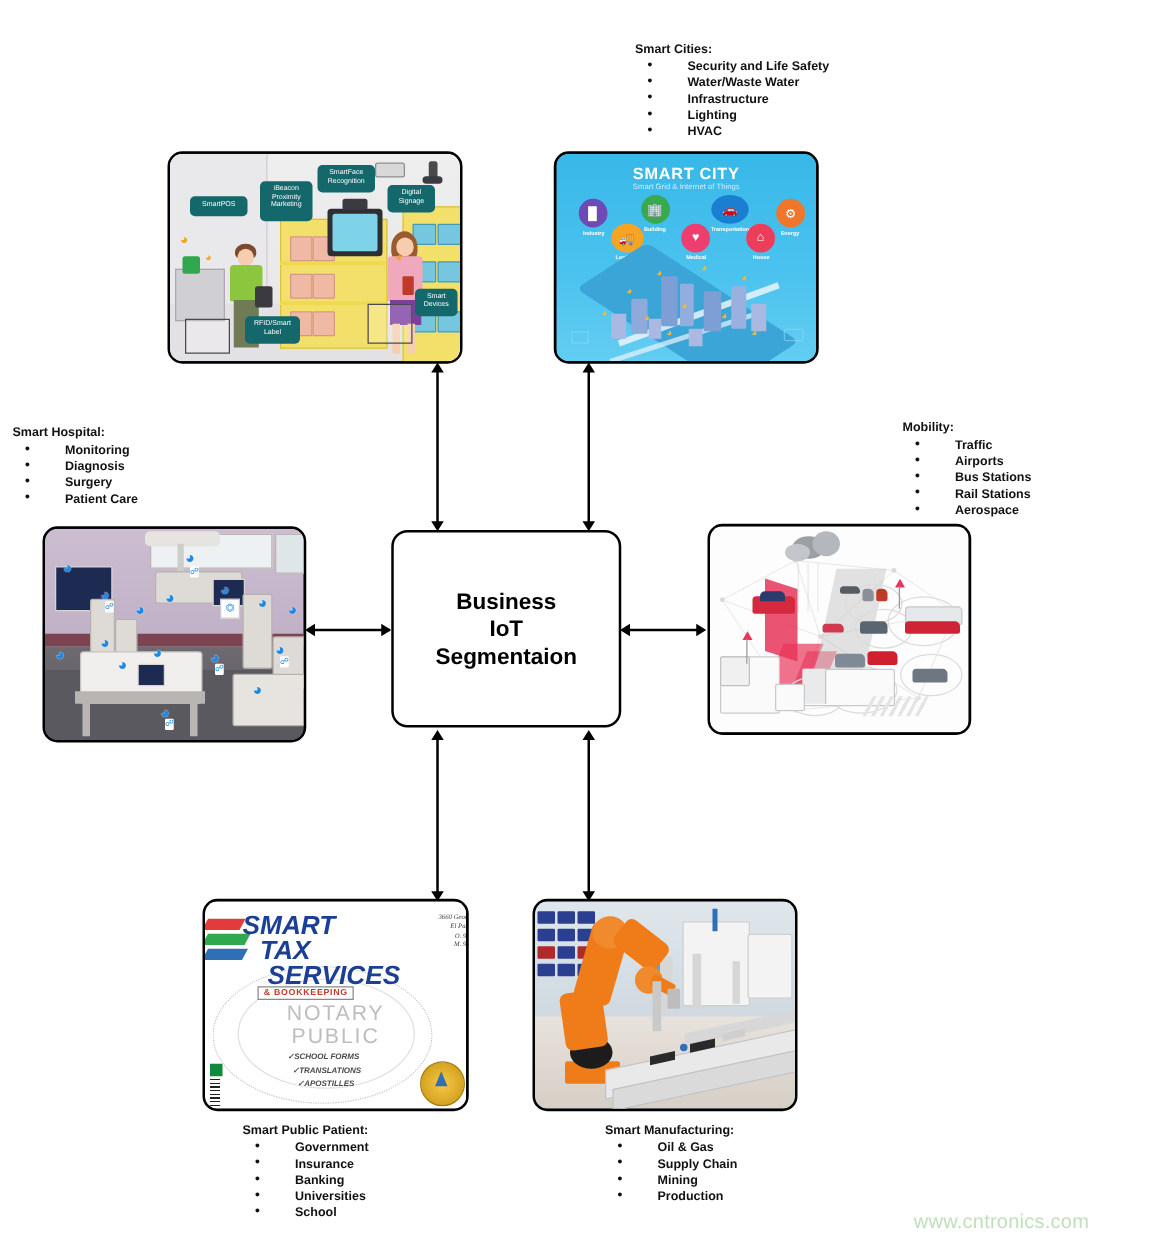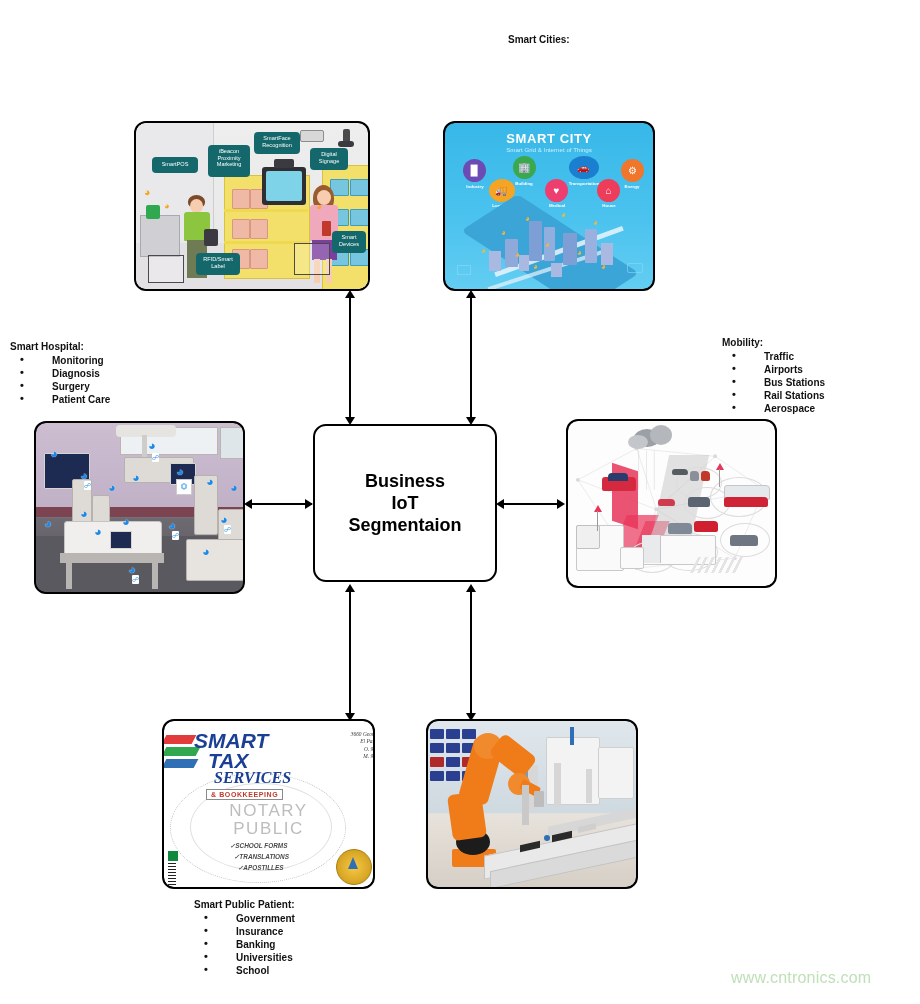--- a/index.html
+++ b/index.html
@@ -134,20 +134,27 @@
   .m-blue{position:absolute;background:#2f6fb5;}
 </style>
 </head>
 <body>
 
 <div class="stage">
 
 
   <div class="txtblock" style="left:508px;top:33px;">
     <div class="hd">Smart Cities:</div>
+    <ul>
+      <li>Security and Life Safety</li>
+      <li>Water/Waste Water</li>
+      <li>Infrastructure</li>
+      <li>Lighting</li>
+      <li>HVAC</li>
+    </ul>
   </div>
 
   <div class="txtblock" style="left:10px;top:340px;">
     <div class="hd">Smart Hospital:</div>
     <ul>
       <li>Monitoring</li>
       <li>Diagnosis</li>
       <li>Surgery</li>
       <li>Patient Care</li>
     </ul>
@@ -168,20 +175,29 @@
     <div class="hd">Smart Public Patient:</div>
     <ul>
       <li>Government</li>
       <li>Insurance</li>
       <li>Banking</li>
       <li>Universities</li>
       <li>School</li>
     </ul>
   </div>
 
+  <div class="txtblock" style="left:484px;top:898px;">
+    <div class="hd">Smart Manufacturing:</div>
+    <ul>
+      <li>Oil &amp; Gas</li>
+      <li>Supply Chain</li>
+      <li>Mining</li>
+      <li>Production</li>
+    </ul>
+  </div>
 
   <div class="arrow v" style="left:349px;top:296px;height:126px;"></div>
   <div class="ahead up" style="left:345px;top:290px;"></div>
   <div class="ahead down" style="left:345px;top:417px;"></div>
 
   <div class="arrow v" style="left:470px;top:296px;height:126px;"></div>
   <div class="ahead up" style="left:466px;top:290px;"></div>
   <div class="ahead down" style="left:466px;top:417px;"></div>
 
   <div class="arrow h" style="left:252px;top:503px;width:60px;"></div>
@@ -469,21 +485,21 @@
 
         <div class="tax-rib" style="left:0px;top:14px;width:30px;height:9px;background:#e23b3b;transform:skewX(-28deg);"></div>
         <div class="tax-rib" style="left:0px;top:26px;width:34px;height:9px;background:#2fa84f;transform:skewX(-28deg);"></div>
         <div class="tax-rib" style="left:0px;top:38px;width:32px;height:9px;background:#2f6fb5;transform:skewX(-28deg);"></div>
 
         <div class="tax-oval" style="left:6px;top:52px;width:174px;height:108px;"></div>
         <div class="tax-oval" style="left:26px;top:62px;width:140px;height:86px;border-style:solid;border-color:#e0e0e0;"></div>
 
         <div class="tax-t1" style="left:30px;top:8px;font-size:21px;">SMART</div>
         <div class="tax-t1" style="left:44px;top:28px;font-size:21px;">TAX</div>
-        <div class="tax-t1" style="left:50px;top:48px;font-size:16px;font-family:Liberation Serif, serif;">SERVICES</div>
+        <div class="tax-t1" style="left:50px;top:48px;font-size:21px;">SERVICES</div>
 
         <div class="tax-addr" style="left:128px;top:10px;width:96px;">
           <div>3660 George Die</div>
           <div>El Paso  TX  :</div>
           <div>O. 915.642</div>
           <div>M. 915.613</div>
         </div>
 
         <div class="tax-book" style="left:42px;top:68px;">&amp; BOOKKEEPING</div>
 

